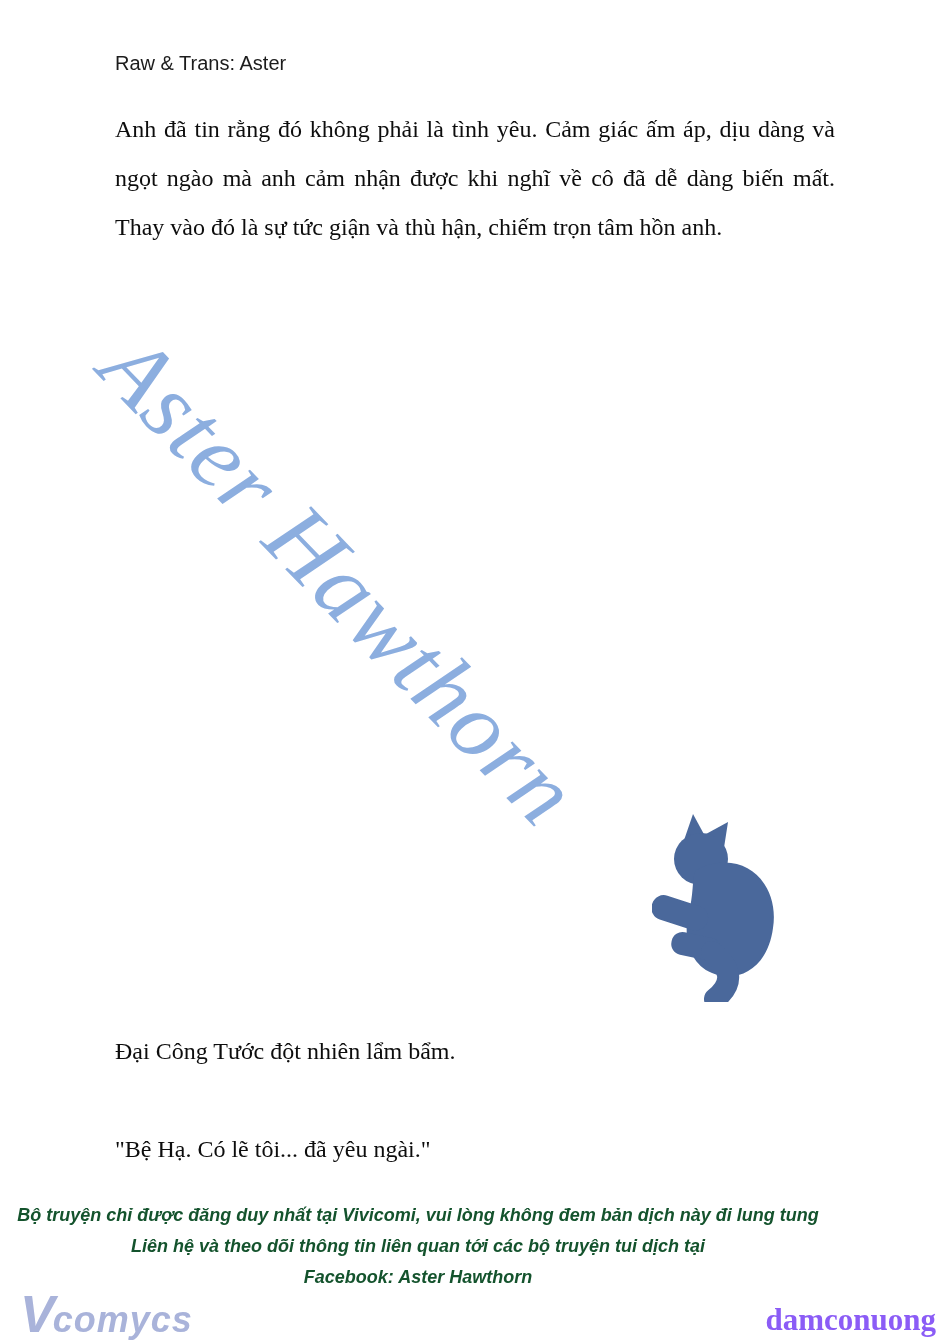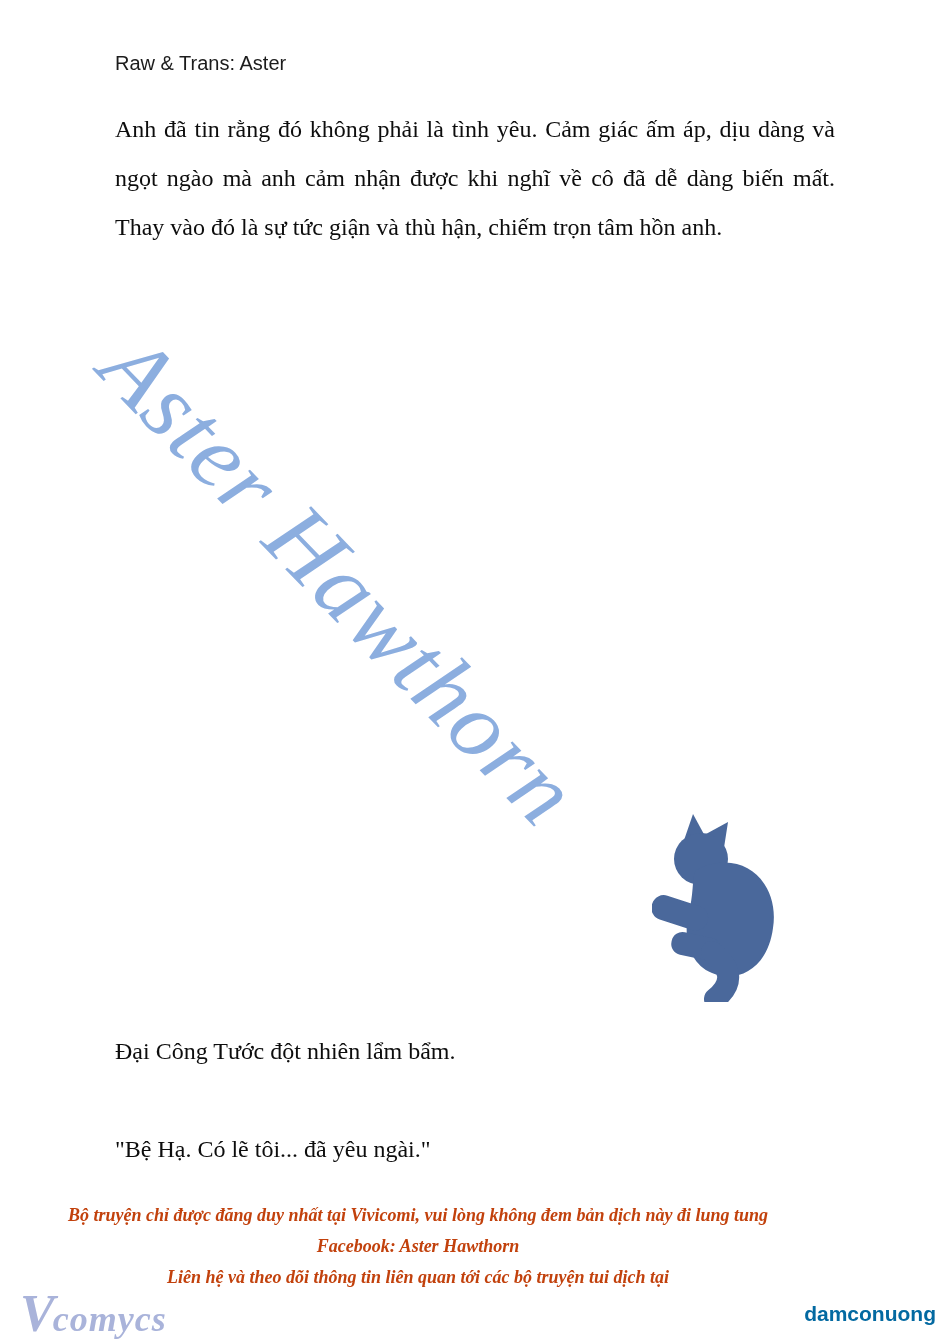--- a/index.html
+++ b/index.html
@@ -63,53 +63,53 @@
     width: 140px;
     height: 190px;
     z-index: 2;
   }
   .footer {
     position: absolute;
     left: 0;
     top: 1200px;
     width: 836px;
     text-align: center;
-    font-family: Liberation Serif, serif;
+    font-family: Liberation Sans, sans-serif;
     font-weight: bold;
     font-style: italic;
     font-size: 18px;
     line-height: 31px;
-    color: #c2410c;
+    color: #14532d;
     z-index: 3;
   }
   .footer div { margin: 0; }
   .logo {
     position: absolute;
     left: 20px;
     top: 1284px;
-    font-family: Liberation Serif, serif;
+    font-family: Liberation Sans, sans-serif;
     font-style: italic;
     font-weight: bold;
     font-size: 36px;
     letter-spacing: 1px;
     color: #a9b3da;
     z-index: 3;
   }
   .logo::first-letter {
     font-size: 52px;
     letter-spacing: -2px;
   }
   .sitetag {
     position: absolute;
     right: 14px;
     top: 1302px;
-    font-family: Liberation Sans, sans-serif;
+    font-family: Liberation Serif, serif;
     font-weight: bold;
-    font-size: 21px;
-    color: #0369a1;
+    font-size: 31px;
+    color: #8b5cf6;
     text-shadow: 0 0 3px #ffffff, 0 0 1px #ffffff;
     z-index: 3;
   }
 </style>
 </head>
 <body>
 
 <div id="page">
 
   <div class="credit-header">Raw &amp; Trans: Aster</div>
@@ -137,21 +137,21 @@
       <rect x="4" y="80" width="58" height="25" rx="12" transform="rotate(18 4 80)"></rect>
 
       <rect x="22" y="118" width="50" height="23" rx="11" transform="rotate(12 22 118)"></rect>
     </g>
 
     <path d="M60 140 C 80 156 82 172 63 187" fill="none" stroke="#4a689b" stroke-width="22" stroke-linecap="round"></path>
   </svg>
 
   <div class="footer">
     <div>Bộ truyện chỉ được đăng duy nhất tại Vivicomi, vui lòng không đem bản dịch này đi lung tung</div>
+    <div>Liên hệ và theo dõi thông tin liên quan tới các bộ truyện tui dịch tại</div>
     <div>Facebook: Aster Hawthorn</div>
-    <div>Liên hệ và theo dõi thông tin liên quan tới các bộ truyện tui dịch tại</div>
   </div>
 
   <div class="logo">Vcomycs</div>
 
   <div class="sitetag">damconuong</div>
 
 </div>
 
 </body></html>

